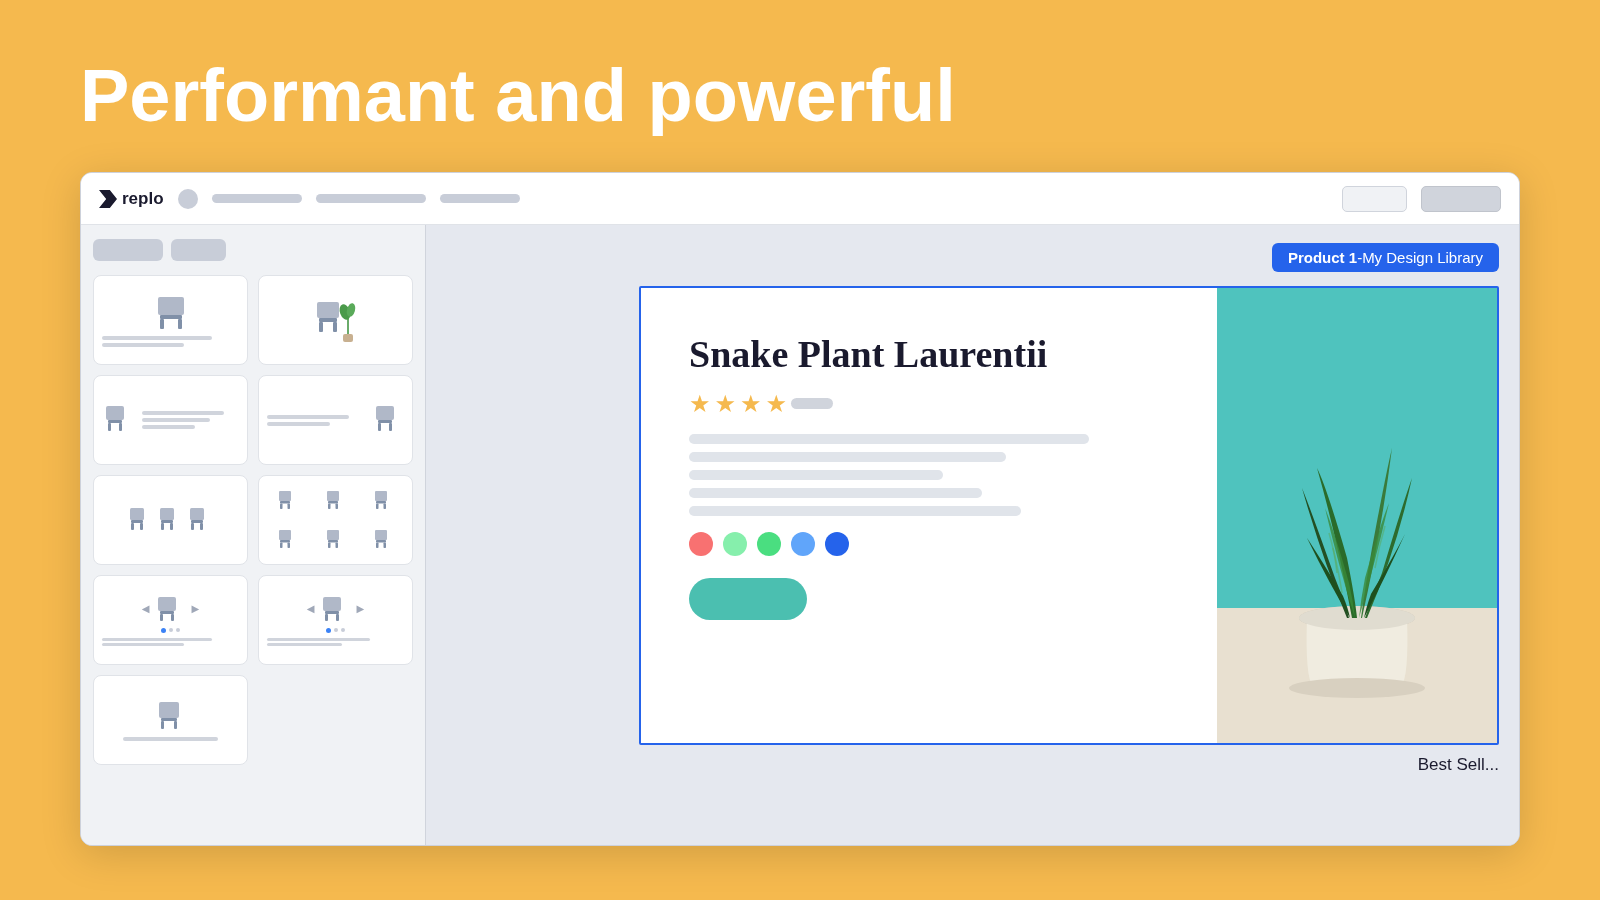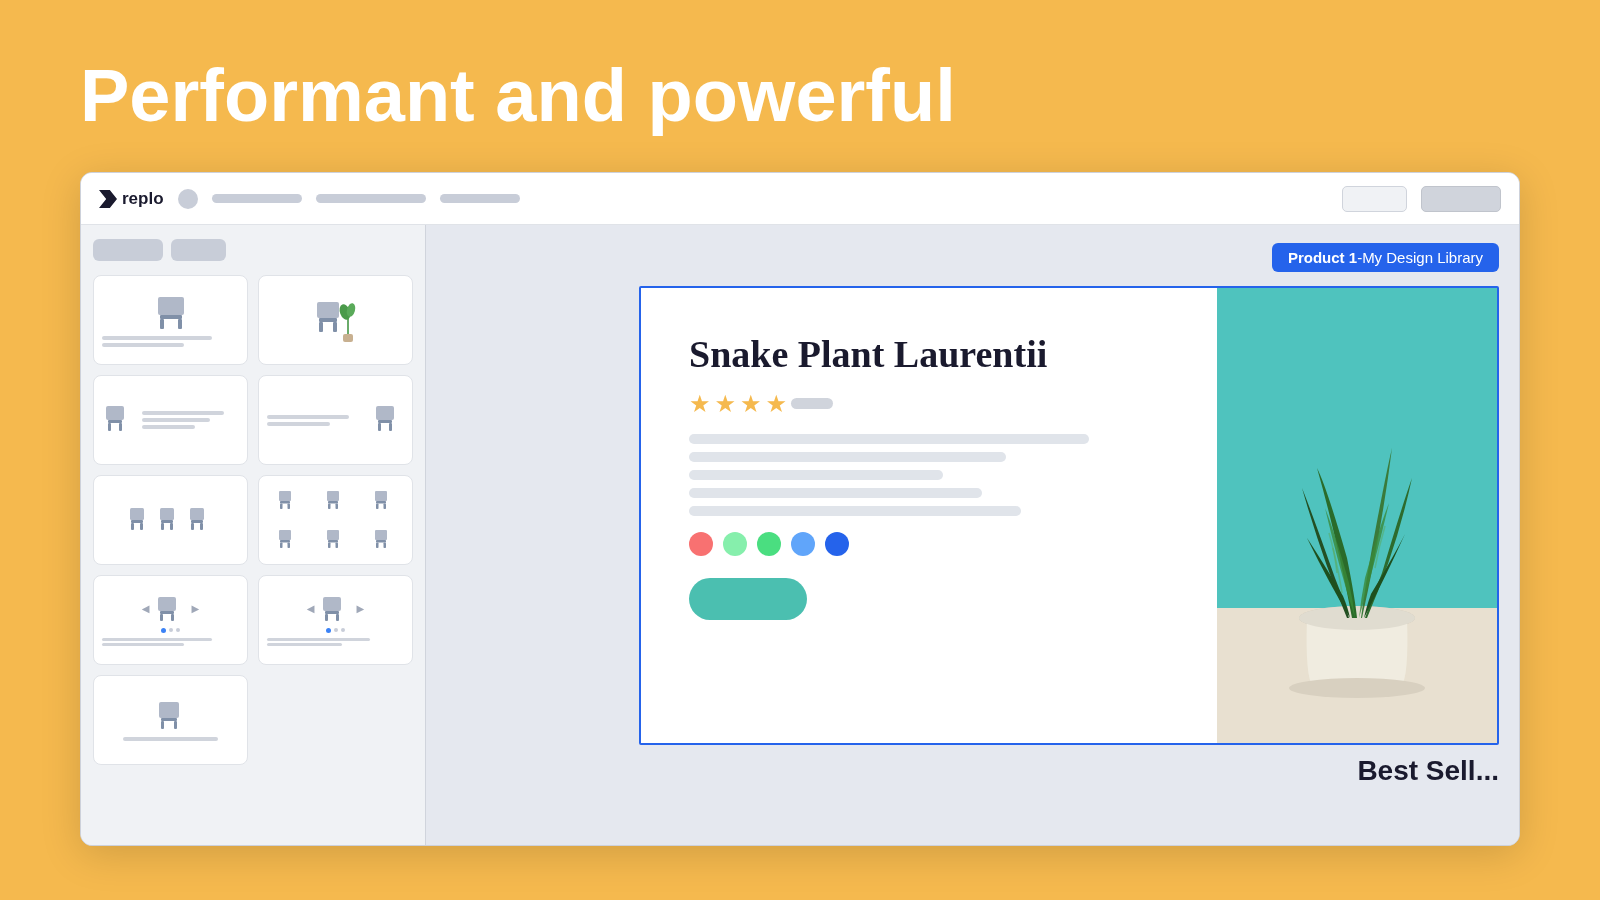--- a/index.html
+++ b/index.html
@@ -293,20 +293,20 @@
               <path d="M120 285 Q118 265 112 245" stroke="#5aaa5a" stroke-width="1.5" fill="none" opacity="0.5"></path>
               <path d="M125 305 Q122 285 116 260" stroke="#5aaa5a" stroke-width="1.5" fill="none" opacity="0.5"></path>
               <path d="M158 280 Q162 258 168 238" stroke="#5aaa5a" stroke-width="1.5" fill="none" opacity="0.5"></path>
 
               <path d="M133 330 Q112 295 90 250 Q102 268 126 308 Q131 320 133 330" fill="#1e4f1e"></path>
               <path d="M147 330 Q168 290 188 246 Q178 266 154 306 Q149 320 147 330" fill="#1e4f1e"></path>
             </svg>
           </div>
         </div>
 
-        <div style="margin-top:10px;padding-left:48px;font-size:28px;font-weight:700;color:#1a1a2e;font-family:-apple-system,BlinkMacSystemFont,'Segoe UI',sans-serif;">
+        <div style="margin-top:10px;padding-left:48px;font-size:17px;font-weight:400;color:#1a1a2e;font-family:-apple-system,BlinkMacSystemFont,'Segoe UI',sans-serif;">
           <span>Best Sell...</span>
         </div>
 
       </div>
     </div>
   </div>
 </div>
 
 </body></html>

